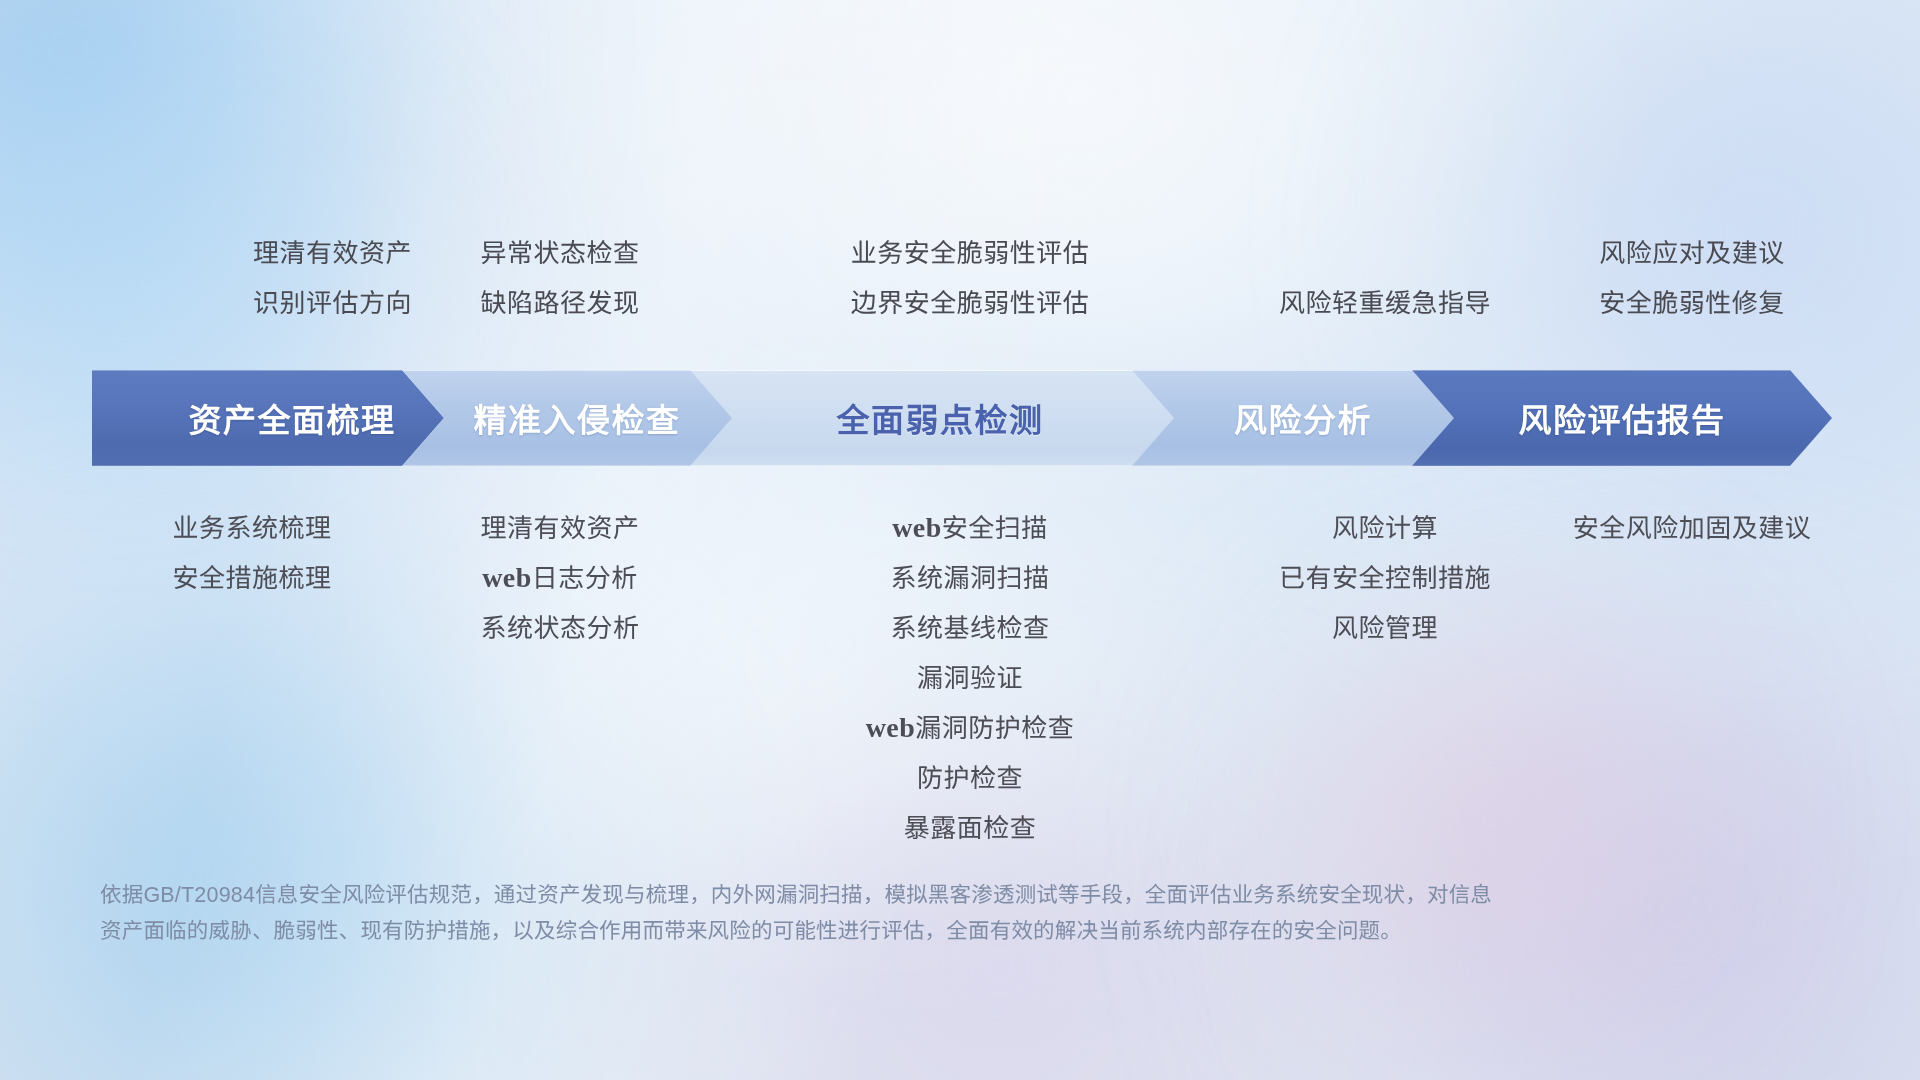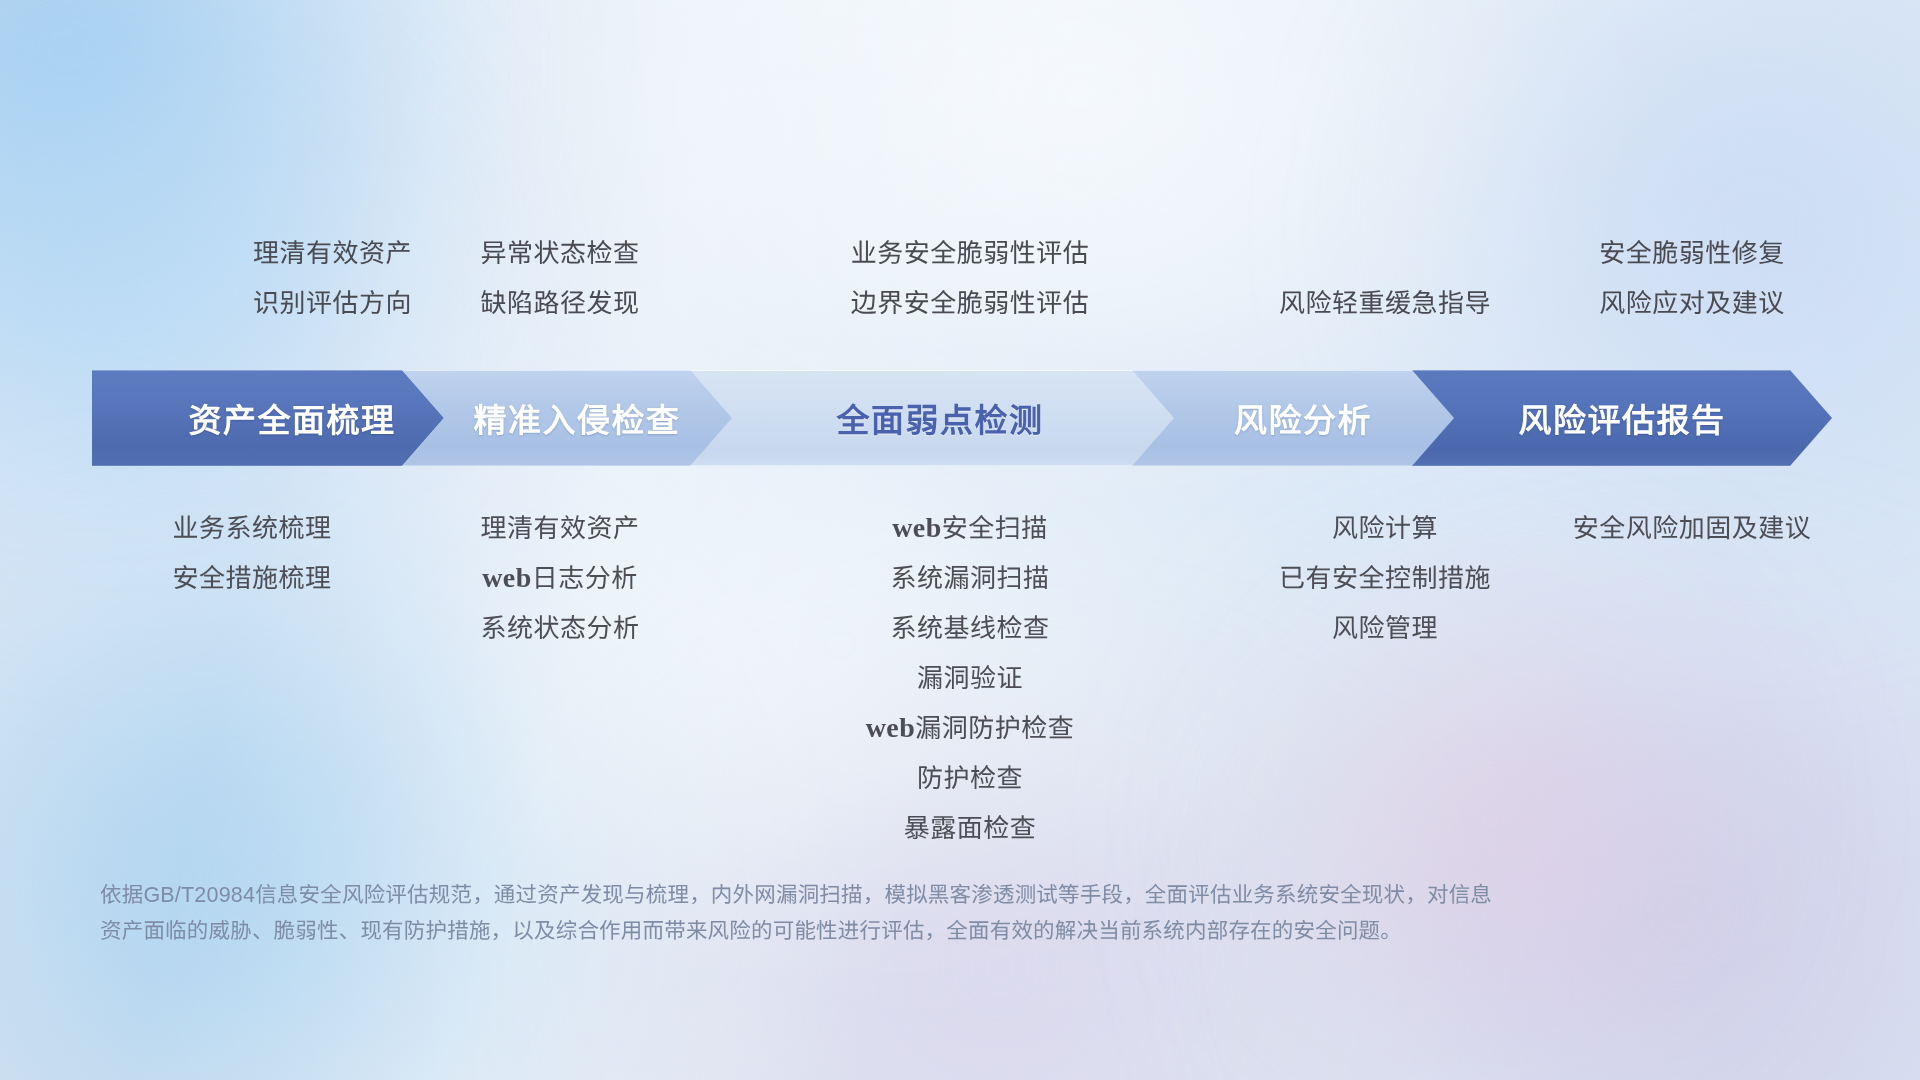--- a/index.html
+++ b/index.html
@@ -219,22 +219,22 @@
       </div>
       <div class="bottom-list" style="top:503px;">
         <div class="bot-line">风险计算</div>
         <div class="bot-line">已有安全控制措施</div>
         <div class="bot-line">风险管理</div>
       </div>
     </div>
 
     <div class="col" style="left:1492px;width:400px;">
       <div class="top-list" style="top:228px;">
+        <div class="top-line">风险应对及建议</div>
         <div class="top-line">安全脆弱性修复</div>
-        <div class="top-line">风险应对及建议</div>
       </div>
       <div class="bottom-list" style="top:503px;">
         <div class="bot-line">安全风险加固及建议</div>
       </div>
     </div>
 
   </div>
 
   <div class="band">
 

